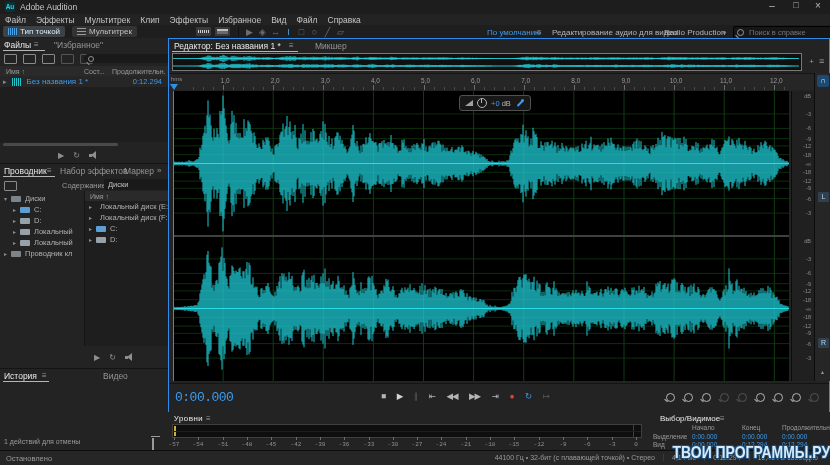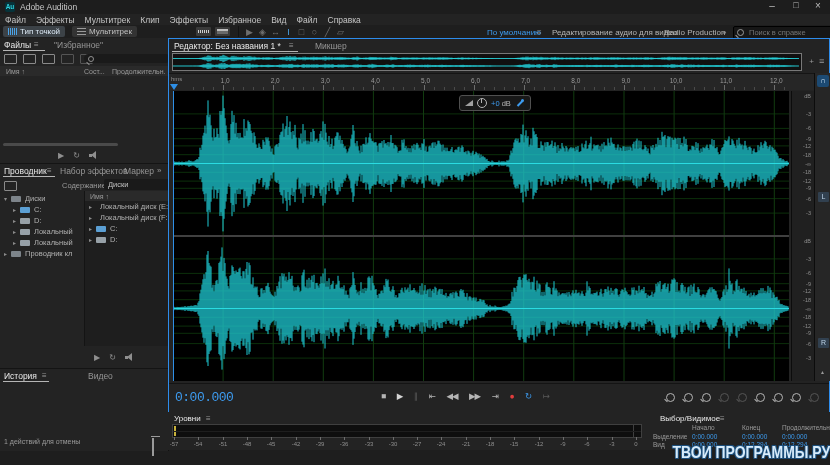--- a/index.html
+++ b/index.html
@@ -115,20 +115,28 @@
       <span class="tbx dim"></span>
     </div>
     <div class="abs flex" style="left:84px;top:16px;width:78px;height:9px;background:#1a1a1a;border-radius:5px;padding:0 4px;">
       <span class="mag" style="width:4px;height:4px;color:#8f8f8f;"></span>
     </div>
     <div class="abs colhdr flex" style="left:0;top:28px;width:168px;height:10px;">
       <span style="margin-left:6px;"><span>Имя</span> <span>↑</span></span>
       <span class="abs" style="left:84px;">Сост...</span>
       <span class="abs nowrap" style="left:112px;width:54px;">Продолжительн.</span>
     </div>
+    <div class="abs" style="left:0;top:38px;width:168px;height:66px;background:#1e1e1e;">
+      <div class="abs flex" style="left:0;top:0;width:168px;height:11px;background:#262626;">
+        <span style="margin-left:3px;font-size:7px;color:#8a8a8a;">▸</span>
+        <span class="wfi" style="margin-left:5px;"></span>
+        <span style="margin-left:5px;font-size:8px;color:#3d9bef;">Без названия 1 *</span>
+        <span class="abs" style="right:6px;font-size:7.5px;color:#3d9bef;">0:12.294</span>
+      </div>
+    </div>
     <div class="abs" style="left:3px;top:105px;width:115px;height:3px;background:#4a4a4a;border-radius:2px;"></div>
     <div class="abs flex" style="left:58px;top:111px;height:12px;gap:9px;">
       <span style="font-size:8px;color:#8f8f8f;">▶</span>
       <span style="font-size:8px;color:#8f8f8f;">↻</span>
       <span class="speaker"></span>
     </div>
   </div>
 
   <div class="abs" style="left:0;top:163px;width:168px;height:205px;background:#232323;border-top:1px solid #141414;border-right:1px solid #111;">
     <div class="abs tabactive" style="left:4px;top:2px;font-size:8.5px;">Проводник</div>
@@ -207,21 +215,21 @@
       <span style="font-size:8px;color:#8f8f8f;">▶</span>
       <span style="font-size:8px;color:#8f8f8f;">↻</span>
       <span class="speaker"></span>
     </div>
   </div>
 
   <div class="abs" style="left:0;top:368px;width:168px;height:82px;background:#232323;border-top:1px solid #141414;border-right:1px solid #111;">
     <div class="abs tabactive" style="left:4px;top:2px;font-size:8.5px;">История</div>
     <div class="abs" style="left:42px;top:2px;font-size:8px;color:#999;">≡</div>
     <div class="underline" style="left:3px;top:12px;width:46px;"></div>
-    <div class="abs tabdim" style="left:53px;top:2px;font-size:8.5px;padding-left:35px;">Видео</div>
+    <div class="abs tabdim" style="left:68px;top:2px;font-size:8.5px;padding-left:35px;">Видео</div>
     <div class="abs" style="left:4px;top:69px;font-size:7px;color:#9a9a9a;">1 действий для отмены</div>
     <span class="trash abs" style="left:152px;top:69px;"></span>
   </div>
 
   <div class="abs" style="left:168px;top:38px;width:662px;height:374px;background:#232323;border:1px solid #2d8ceb;box-sizing:border-box;">
     <div class="abs tabactive nowrap" style="left:5px;top:2px;font-size:8.5px;">Редактор: Без названия 1 *</div>
     <div class="abs" style="left:120px;top:2px;font-size:8px;color:#999;">≡</div>
     <div class="underline" style="left:3px;top:12px;width:126px;"></div>
     <div class="abs tabdim" style="left:146px;top:2px;font-size:8.5px;">Микшер</div>
 
@@ -424,21 +432,21 @@
           <span class="mag" style="color: rgb(85, 85, 85);"></span>
           <span class="mag" style="color: rgb(85, 85, 85);"></span>
           <span class="mag" style="color: rgb(181, 181, 181);"></span>
           <span class="mag" style="color: rgb(181, 181, 181);"></span>
           <span class="mag" style="color: rgb(181, 181, 181);"></span>
           <span class="mag" style="color: rgb(85, 85, 85);"></span>
         </div>
     </div>
   </div>
 
-  <div class="abs" style="left:168px;top:412px;width:480px;height:38px;background:#232323;border-right:1px solid #111;">
+  <div class="abs" style="left:168px;top:412px;width:480px;height:38px;background:#232323;border-right:1px solid #111;font-family:Liberation Mono, monospace;">
     <div class="abs tabactive" style="left:6px;top:2px;font-size:8px;">Уровни</div>
     <div class="abs" style="left:38px;top:2px;font-size:8px;color:#999;">≡</div>
     <div class="abs" style="left:4px;top:12px;width:470px;height:14px;background:#0e0e0e;border:1px solid #3f3f3f;box-sizing:border-box;">
       <div class="abs" style="left:1px;top:1px;width:2px;height:10px;background:#c8b23c;"></div>
       <div class="abs" style="left:460px;top:0;width:1px;height:12px;background:#3f3f3f;"></div>
       <div class="abs" style="left:0;top:6px;width:468px;height:1px;background:#1e1e1e;"></div>
     </div>
     <div id="meterscale" class="abs" style="left:0;top:27px;width:480px;height:10px;">
         <div style="position: absolute; left: -2px; top: 2px; width: 16px; text-align: center; font-size: 6px; color: rgb(143, 143, 143);">-57</div>
         <div style="position: absolute; left: 6px; top: -2px; width: 1px; height: 3px; background: rgb(109, 109, 109);"></div>
@@ -496,15 +504,24 @@
         <div style="position: absolute; left: 44px; top: 21px; font-size: 6.5px; color: rgb(61, 155, 239);">0:00.000</div>
         <div style="position: absolute; left: 94px; top: 21px; font-size: 6.5px; color: rgb(61, 155, 239);">0:00.000</div>
         <div style="position: absolute; left: 134px; top: 21px; font-size: 6.5px; color: rgb(61, 155, 239);">0:00.000</div>
         <div style="position: absolute; left: 5px; top: 29px; font-size: 6.5px; color: rgb(154, 154, 154);">Вид</div>
         <div style="position: absolute; left: 44px; top: 29px; font-size: 6.5px; color: rgb(61, 155, 239);">0:00.000</div>
         <div style="position: absolute; left: 94px; top: 29px; font-size: 6.5px; color: rgb(61, 155, 239);">0:12.294</div>
         <div style="position: absolute; left: 134px; top: 29px; font-size: 6.5px; color: rgb(61, 155, 239);">0:12.294</div>
       </div>
   </div>
 
+  <div class="abs" style="left:0;top:450px;width:830px;height:15px;background:#262626;border-top:1px solid #0d0d0d;box-sizing:border-box;">
+    <span class="abs" style="left:6px;top:3px;font-size:7.5px;color:#9a9a9a;">Остановлено</span>
+    <div class="abs flex" style="right:4px;top:3px;gap:0;">
+      <span style="font-size:7px;color:#9a9a9a;padding:0 8px;">44100 Гц • 32-бит (с плавающей точкой) • Стерео</span>
+      <span style="font-size:7px;color:#9a9a9a;padding:0 8px;border-left:1px solid #3a3a3a;">4,14 мб</span>
+      <span style="font-size:7px;color:#9a9a9a;padding:0 8px;border-left:1px solid #3a3a3a;">0:12.294</span>
+      <span style="font-size:7px;color:#9a9a9a;padding:0 8px;border-left:1px solid #3a3a3a;">12,45 ГБ свободно</span>
+    </div>
+  </div>
 
   <div class="watermark">ТВОИ ПРОГРАММЫ.РУ</div>
 </div>
 
 </body></html>

